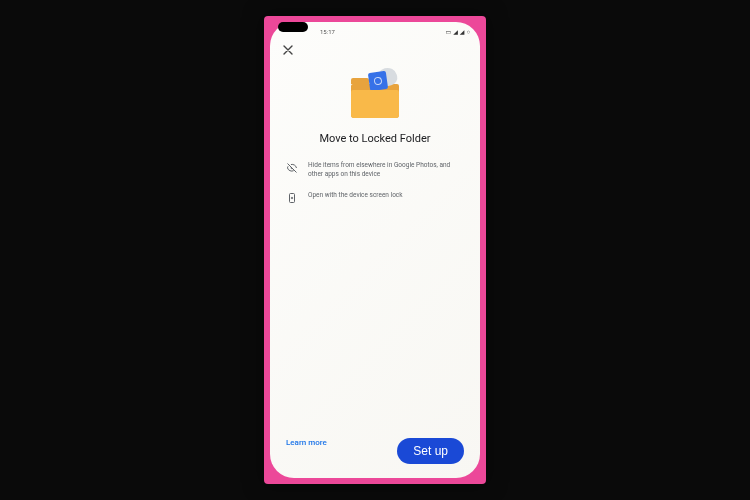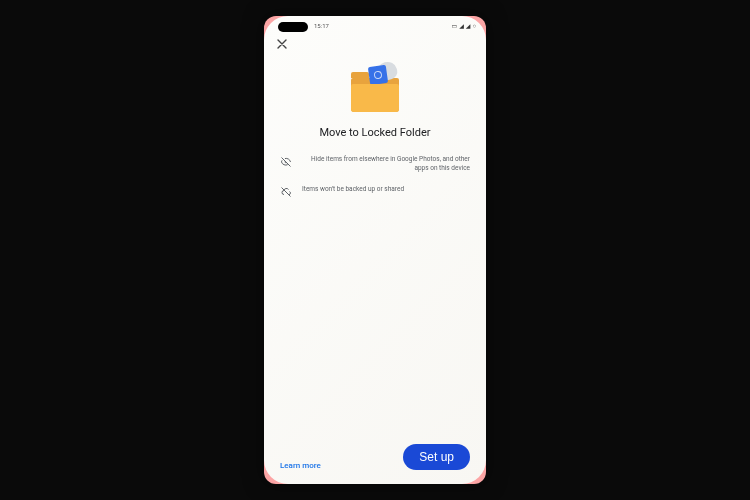--- a/index.html
+++ b/index.html
@@ -8,22 +8,23 @@
       height: 500px;
       background: #0a0a0a;
       display: flex;
       align-items: center;
       justify-content: center;
       font-family: -apple-system, BlinkMacSystemFont, "Segoe UI", Roboto, sans-serif;
     }
     .phone {
       width: 222px;
       height: 468px;
-      background: #fca5a5;
-      border-radius: 12px;
+      background: #ec4899;
+      border-radius: 4px;
+      padding: 6px;
       box-shadow: 0 0 20px rgba(0,0,0,0.5);
       position: relative;
     }
     .screen {
       width: 100%;
       height: 100%;
       background: linear-gradient(135deg, #fdfdfb 0%, #f8f7f3 100%);
       border-radius: 24px;
       position: relative;
       overflow: hidden;
@@ -137,21 +138,20 @@
       font-weight: 400;
       color: #202124;
       margin-bottom: 16px;
       text-align: center;
     }
     .features {
       width: 100%;
       display: flex;
       flex-direction: column;
       gap: 12px;
-      text-align: right;
     }
     .feature {
       display: flex;
       align-items: flex-start;
       gap: 10px;
     }
     .feature-icon {
       width: 12px;
       height: 12px;
       flex-shrink: 0;
@@ -162,21 +162,21 @@
       margin-top: 1px;
     }
     .feature-text {
       font-size: 6.5px;
       line-height: 1.35;
       color: #5f6368;
     }
     .footer {
       display: flex;
       justify-content: space-between;
-      align-items: flex-end;
+      align-items: flex-start;
       padding: 10px 16px 14px;
     }
     .learn-more {
       font-size: 8px;
       color: #1a73e8;
       cursor: pointer;
       font-weight: 500;
     }
     .setup-btn {
       background: #1a49d6;
@@ -227,29 +227,30 @@
       <div class="features">
         <div class="feature">
           <div class="feature-icon">
             <svg width="12" height="12" viewBox="0 0 24 24" fill="none" stroke="currentColor" stroke-width="2">
               <path d="M3 3l18 18M10.5 10.5a2 2 0 002.8 2.8M9.9 5.1A9 9 0 0121 12M4.2 8.6A9 9 0 003 12a9 9 0 0012.4 5.3"></path>
             </svg>
           </div>
           <div class="feature-text">Hide items from elsewhere in Google Photos, and other apps on this device</div>
         </div>
 
-
         <div class="feature">
           <div class="feature-icon">
             <svg width="12" height="12" viewBox="0 0 24 24" fill="none" stroke="currentColor" stroke-width="2">
-              <path d="M3 3l18 18M8 17a4 4 0 010-8 5 5 0 019-2M18 17a3 3 0 001-5.8"></path>
+              <rect x="7" y="3" width="10" height="18" rx="2"></rect>
+              <circle cx="12" cy="12" r="1.5"></circle>
             </svg>
           </div>
-          <div class="feature-text">Items won't be backed up or shared</div>
+          <div class="feature-text">Open with the device screen lock</div>
         </div>
+
 
       </div>
     </div>
 
     <div class="footer">
       <span class="learn-more">Learn more</span>
       <button class="setup-btn">Set up</button>
     </div>
   </div>
 </div>

